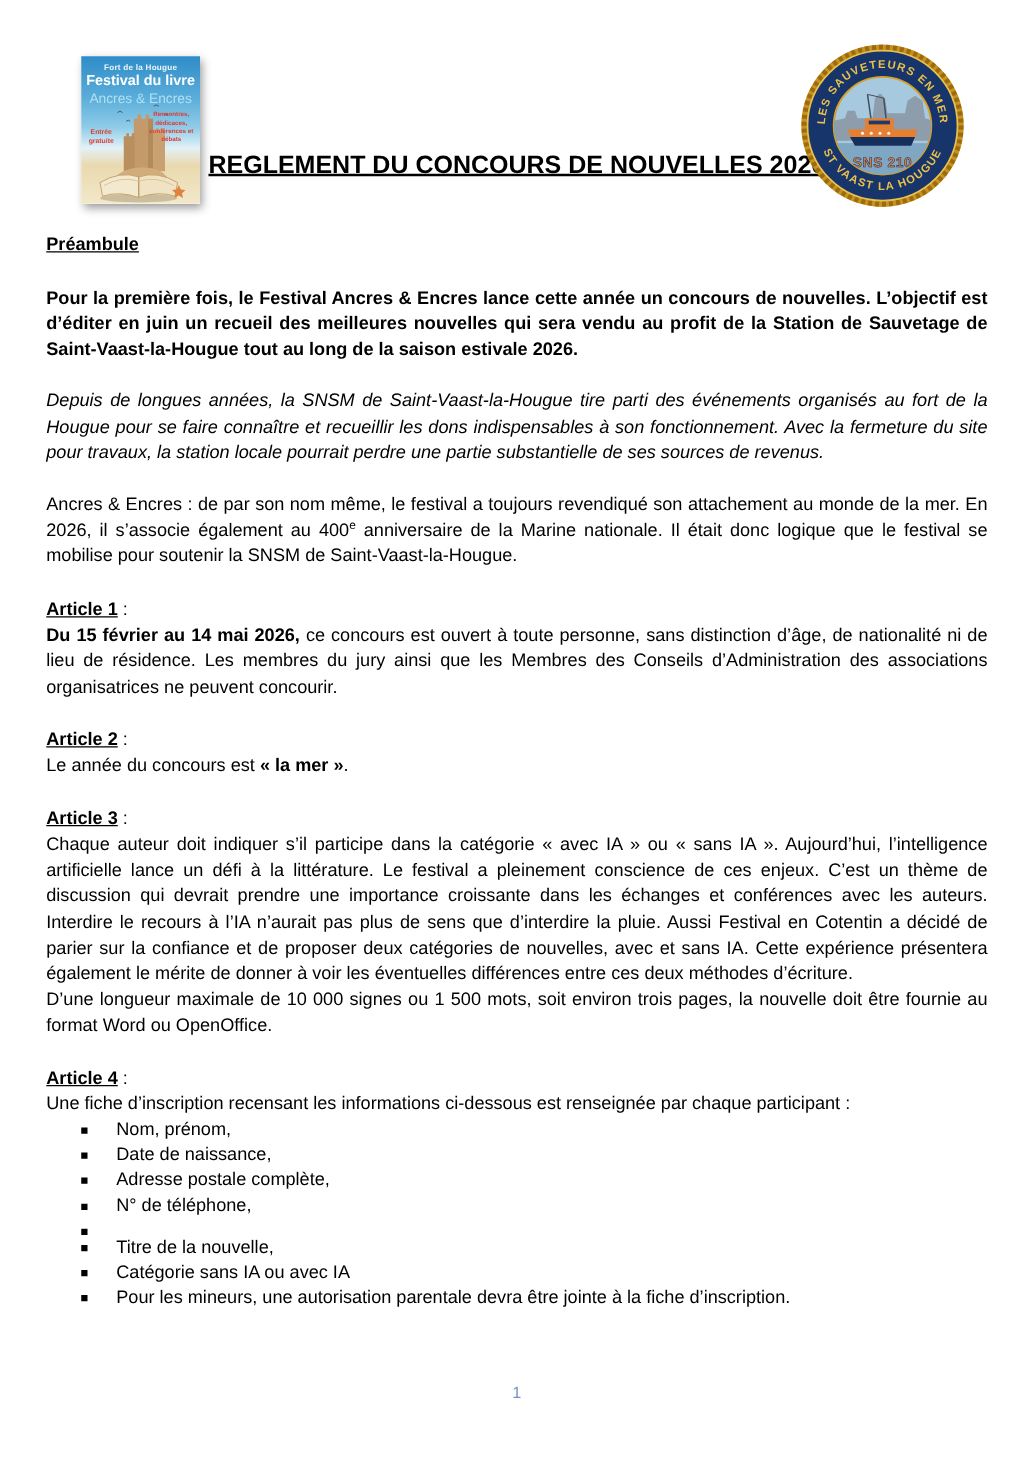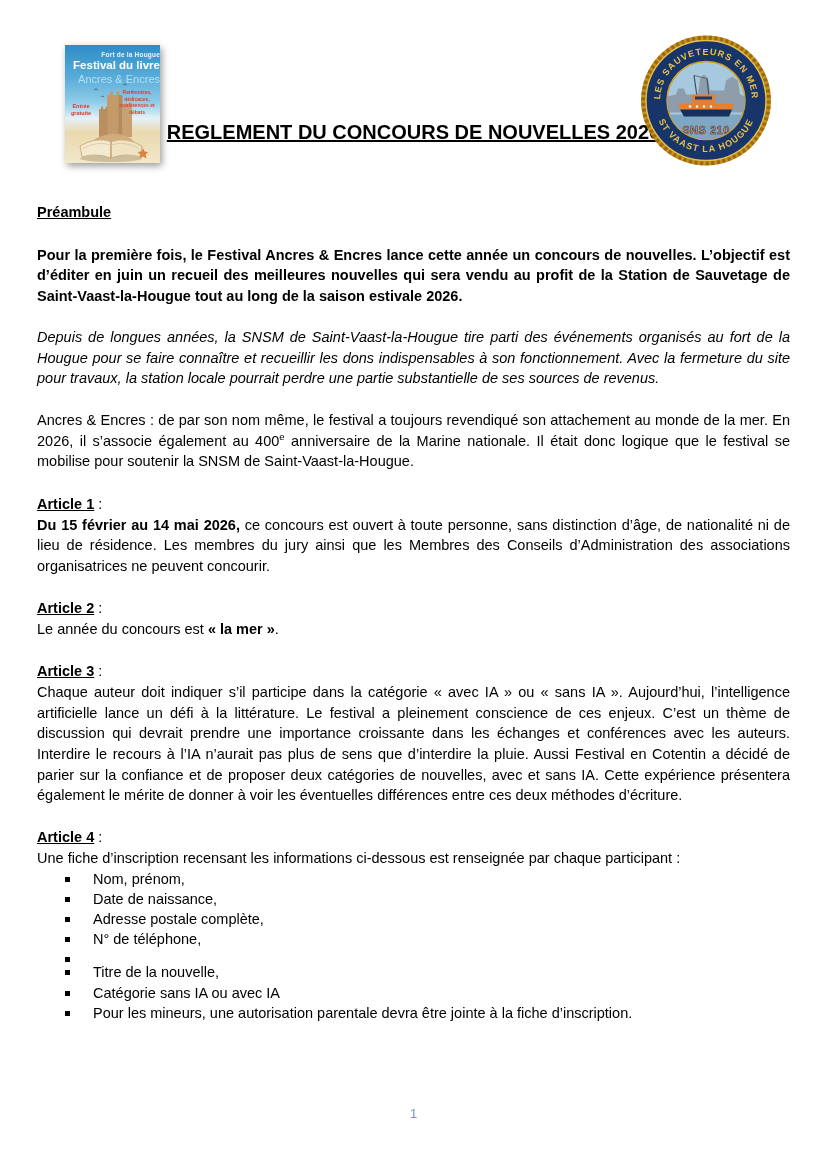--- a/index.html
+++ b/index.html
@@ -10,21 +10,21 @@
     overflow:hidden;
   }
 
   
   .poster {
     position:absolute; left:65px; top:45px; width:95px; height:118px;
     background:linear-gradient(180deg,#2e8cc8 0%,#5aadd9 28%,#8ecbe8 48%,#c6e6f3 58%,#e3f1f7 62%,#ead9ae 74%,#f2e8ca 100%);
     box-shadow:2px 3px 7px rgba(0,0,0,.4); overflow:hidden;
   }
   .poster svg { position:absolute; inset:0; }
-  .poster .txt { position:absolute; width:100%; text-align:right; }
+  .poster .txt { position:absolute; width:100%; text-align:center; }
   .p-venue { top:6px; font-size:6.5px; font-weight:bold; color:#eaf6fc; letter-spacing:.2px; }
   .p-title { top:14px; font-size:11.5px; font-weight:bold; color:#ffffff; }
   .p-sub   { top:28px; font-size:11px;  color:#aee0f5; }
   .p-tag   { position:absolute; top:44px; right:3px; width:40px; font-size:5px; line-height:6.5px;
              font-weight:bold; color:#e23a2e; text-align:center; }
   .p-note  { position:absolute; top:58px; left:3px; width:26px; font-size:5.5px; line-height:6.5px;
              font-weight:bold; color:#e23a2e; text-align:center; }
 
   .doc-title {
     position:absolute; top:121px; left:0; width:100%; text-align:center;
@@ -32,21 +32,21 @@
   }
 
   .badge { position:absolute; left:640px; top:33px; width:132px; height:135px; }
 
   
   .content {
     position:absolute; top:186px; left:37px; width:753px;
     font-size:14.5px; line-height:20.7px; text-align:justify;
   }
   .h { font-size:14.5px; font-weight:bold; }
-  .hu { text-decoration:underline;margin-top:16px; }
+  .hu { text-decoration:underline; }
   .mt22 { margin-top:22px; } .mt21 { margin-top:21px; } .mt20 { margin-top:20px;font-style:italic; }
   .b { font-weight:bold; }
   sup { font-size:9.5px; vertical-align:super; line-height:0; }
 
   .blist { list-style:none; }
   .blist li { display:flex; text-align:left; padding-left:28px; line-height:20.2px; }
   .blist .sq { flex:none; width:5px; height:5px; background:#000; margin:8px 23px 0 0; }
 
   
   .page-num {
@@ -143,20 +143,21 @@
     <p class="mt21"><span>Ancres &amp; Encres : de par son nom même, le festival a toujours revendiqué son attachement au monde de la mer. En 2026, il s’associe également au 400</span><sup>e</sup><span> anniversaire de la Marine nationale. Il était donc logique que le festival se mobilise pour soutenir la SNSM de Saint-Vaast-la-Hougue.</span></p>
 
     <h2 class="h mt22"><span class="hu">Article 1</span><span style="font-weight:normal"> :</span></h2>
     <p><strong>Du 15 février au 14 mai 2026,</strong><span> ce concours est ouvert à toute personne, sans distinction d’âge, de nationalité ni de lieu de résidence. Les membres du jury ainsi que les Membres des Conseils d’Administration des associations organisatrices ne peuvent concourir.</span></p>
 
     <h2 class="h mt21"><span class="hu">Article 2</span><span style="font-weight:normal"> :</span></h2>
     <p><span>Le année du concours est </span><strong>« la mer »</strong><span>.</span></p>
 
     <h2 class="h mt22"><span class="hu">Article 3</span><span style="font-weight:normal"> :</span></h2>
     <p>Chaque auteur doit indiquer s’il participe dans la catégorie « avec IA » ou « sans IA ». Aujourd’hui, l’intelligence artificielle lance un défi à la littérature. Le festival a pleinement conscience de ces enjeux. C’est un thème de discussion qui devrait prendre une importance croissante dans les échanges et conférences avec les auteurs. Interdire le recours à l’IA n’aurait pas plus de sens que d’interdire la pluie. Aussi Festival en Cotentin a décidé de parier sur la confiance et de proposer deux catégories de nouvelles, avec et sans IA. Cette expérience présentera également le mérite de donner à voir les éventuelles différences entre ces deux méthodes d’écriture.</p>
+    <p>D’une longueur maximale de 10 000 signes ou 1 500 mots, soit environ trois pages, la nouvelle doit être fournie au format Word ou OpenOffice.</p>
 
     <h2 class="h mt21"><span class="hu">Article 4</span><span style="font-weight:normal"> :</span></h2>
     <p>Une fiche d’inscription recensant les informations ci-dessous est renseignée par chaque participant :</p>
     <ul class="blist">
       <li>
           <span class="sq"></span>
           <span>Nom, prénom,</span>
         </li>
       <li>
           <span class="sq"></span>

